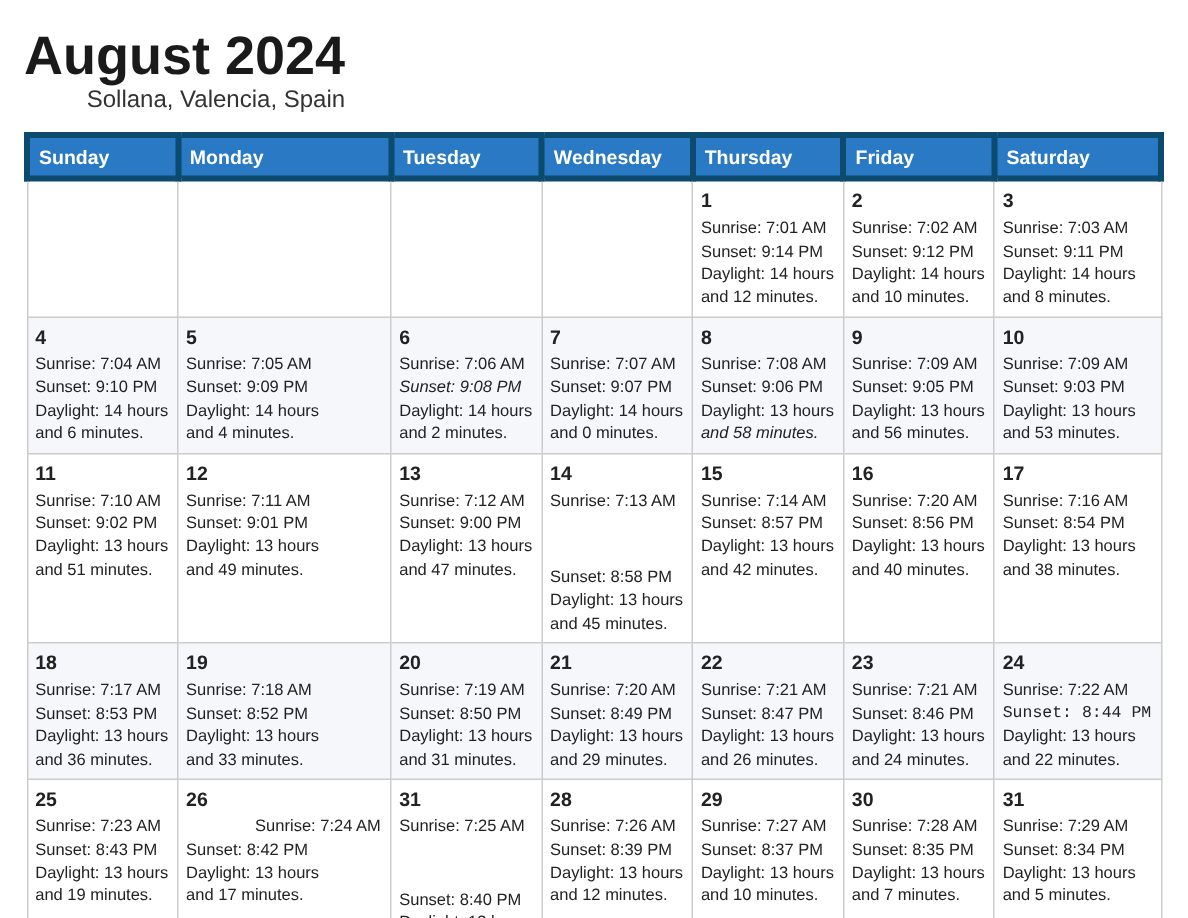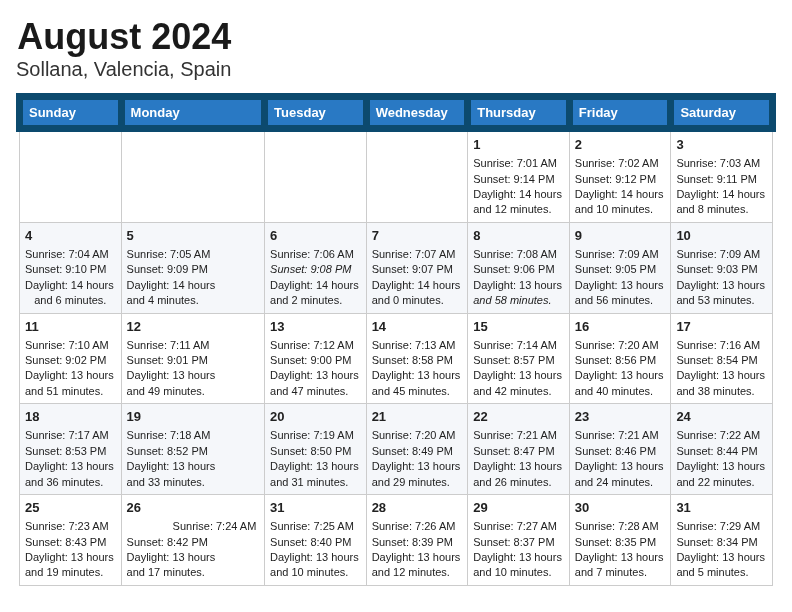--- a/index.html
+++ b/index.html
@@ -23,36 +23,36 @@
     }
     .title-block {
       text-align: right;
     }
     .month-title {
       font-size: 36px;
       font-weight: bold;
       color: #1a1a1a;
     }
     .subtitle {
-      font-size: 20px;
+      font-size: 16px;
       color: #333;
     }
     table {
       width: 100%;
       border-collapse: collapse;
       font-size: 11px;
     }
     thead tr th {
       background-color: #2979c4;
       color: #fff;
       text-align: left;
       padding: 5px 6px;
       font-size: 13px;
       font-weight: bold;
-      border: 7px solid #0c4a6e;
+      border: 4px solid #0c4a6e;
     }
     tbody tr td {
       border: 1px solid #ccc;
       vertical-align: top;
       padding: 4px 5px;
       min-height: 80px;
       height: 80px;
       background: #fff;
       color: #222;
       line-height: 1.4;
@@ -119,21 +119,21 @@
           <span style="display:block;">Daylight: 14 hours</span>
           <span style="display:block;">and 8 minutes.</span>
         </td>
       </tr>
       <tr>
         <td>
           <span class="day-num">4</span>
           <span style="display:block;">Sunrise: 7:04 AM</span>
           <span style="display:block;">Sunset: 9:10 PM</span>
           <span style="display:block;">Daylight: 14 hours</span>
-          <span style="display:block;text-align:center;">and 6 minutes.</span>
+          <span style="display:block;">and 6 minutes.</span>
         </td>
         <td>
           <span class="day-num">5</span>
           <span style="display:block;">Sunrise: 7:05 AM</span>
           <span style="display:block;">Sunset: 9:09 PM</span>
           <span style="display:block;">Daylight: 14 hours</span>
           <span style="display:block;">and 4 minutes.</span>
         </td>
         <td>
           <span class="day-num">6</span>
@@ -189,21 +189,21 @@
         <td>
           <span class="day-num">13</span>
           <span style="display:block;">Sunrise: 7:12 AM</span>
           <span style="display:block;">Sunset: 9:00 PM</span>
           <span style="display:block;">Daylight: 13 hours</span>
           <span style="display:block;">and 47 minutes.</span>
         </td>
         <td>
           <span class="day-num">14</span>
           <span style="display:block;">Sunrise: 7:13 AM</span>
-          <span style="display:block;">Sunset: 8:58 PM</span>
+          <span style="display:block;margin-top:36px;">Sunset: 8:58 PM</span>
           <span style="display:block;">Daylight: 13 hours</span>
           <span style="display:block;">and 45 minutes.</span>
         </td>
         <td>
           <span class="day-num">15</span>
           <span style="display:block;">Sunrise: 7:14 AM</span>
           <span style="display:block;">Sunset: 8:57 PM</span>
           <span style="display:block;">Daylight: 13 hours</span>
           <span style="display:block;">and 42 minutes.</span>
         </td>
@@ -261,21 +261,21 @@
         <td>
           <span class="day-num">23</span>
           <span style="display:block;">Sunrise: 7:21 AM</span>
           <span style="display:block;">Sunset: 8:46 PM</span>
           <span style="display:block;">Daylight: 13 hours</span>
           <span style="display:block;">and 24 minutes.</span>
         </td>
         <td>
           <span class="day-num">24</span>
           <span style="display:block;">Sunrise: 7:22 AM</span>
-          <span style="display:block;">Sunset: 8:44 PM</span>
+          <span style="display:block;font-family:Liberation Mono, monospace;">Sunset: 8:44 PM</span>
           <span style="display:block;">Daylight: 13 hours</span>
           <span style="display:block;">and 22 minutes.</span>
         </td>
       </tr>
       <tr>
         <td>
           <span class="day-num">25</span>
           <span style="display:block;">Sunrise: 7:23 AM</span>
           <span style="display:block;">Sunset: 8:43 PM</span>
           <span style="display:block;">Daylight: 13 hours</span>
@@ -284,21 +284,21 @@
         <td>
           <span class="day-num">26</span>
           <span style="display:block;margin-left:46px;">Sunrise: 7:24 AM</span>
           <span style="display:block;">Sunset: 8:42 PM</span>
           <span style="display:block;">Daylight: 13 hours</span>
           <span style="display:block;">and 17 minutes.</span>
         </td>
         <td>
           <span class="day-num">31</span>
           <span style="display:block;">Sunrise: 7:25 AM</span>
-          <span style="display:block;">Sunset: 8:40 PM</span>
+          <span style="display:block;margin-top:33px;">Sunset: 8:40 PM</span>
           <span style="display:block;">Daylight: 13 hours</span>
           <span style="display:block;">and 10 minutes.</span>
         </td>
         <td>
           <span class="day-num">28</span>
           <span style="display:block;">Sunrise: 7:26 AM</span>
           <span style="display:block;">Sunset: 8:39 PM</span>
           <span style="display:block;">Daylight: 13 hours</span>
           <span style="display:block;">and 12 minutes.</span>
         </td>

